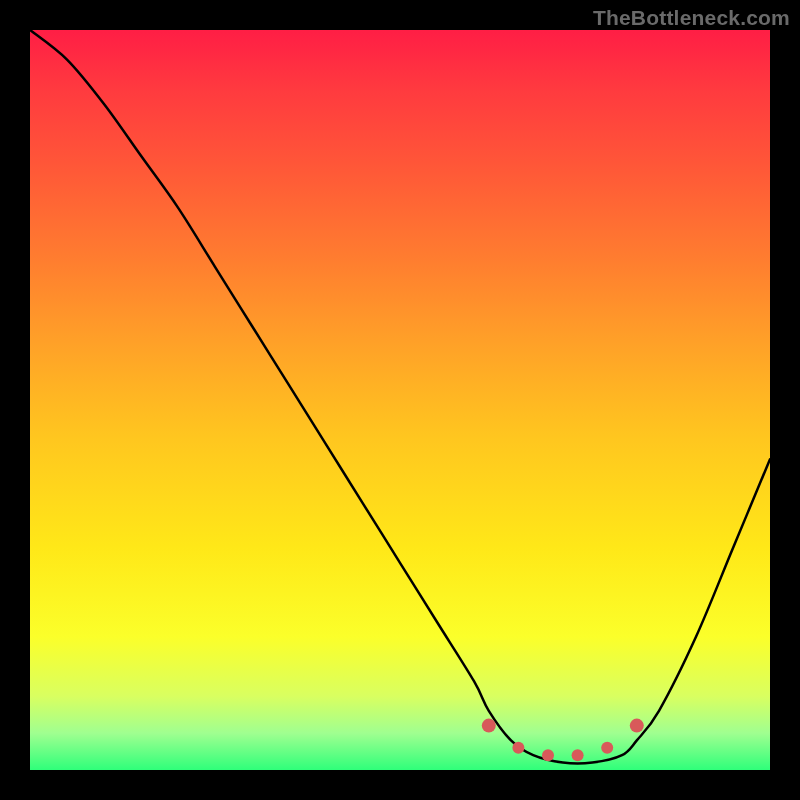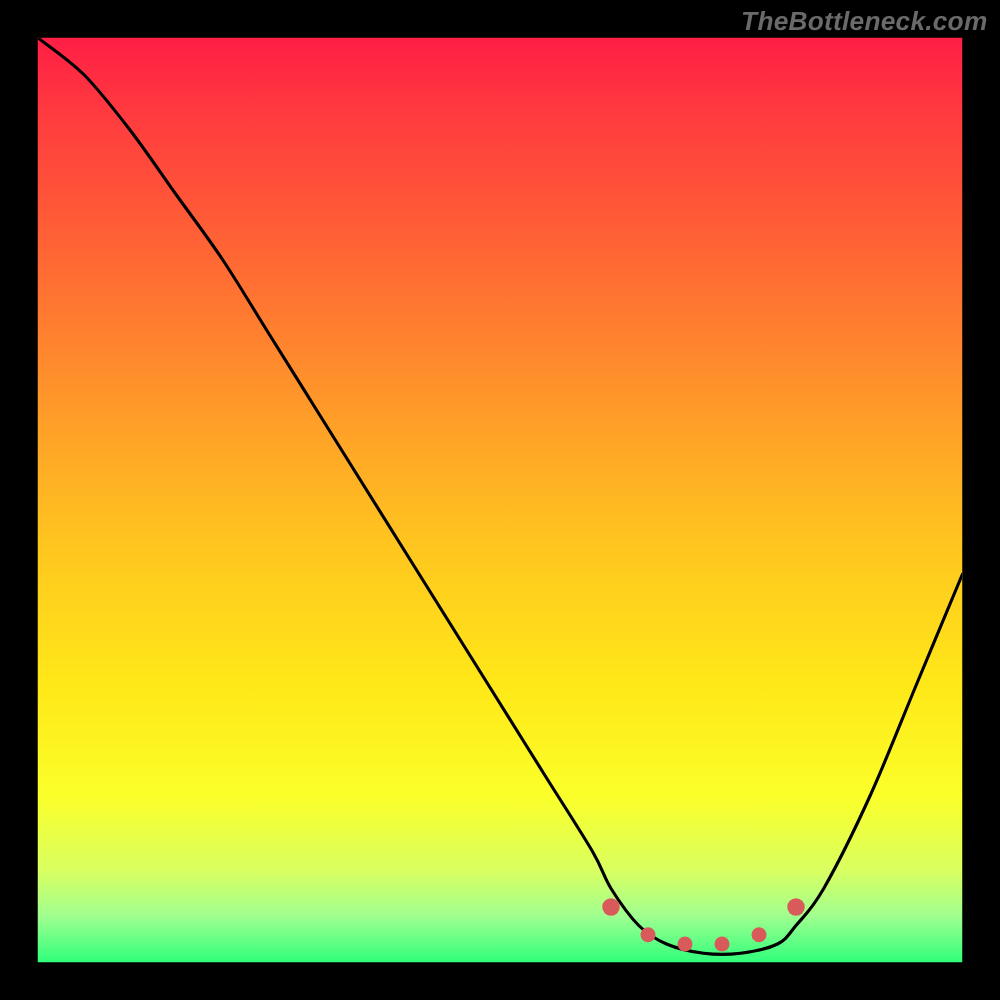--- a/index.html
+++ b/index.html
@@ -1,17 +1,17 @@
 <!DOCTYPE html>
 <html><head>
 <meta charset="utf-8">
 <style>
   * { margin: 0; padding: 0; box-sizing: border-box; }
   html, body { width: 800px; height: 800px; background: #000; overflow: hidden; }
-  .container { position: relative; width: 800px; height: 800px; background: #000; font-style: italic; }
+  .container { position: relative; width: 800px; height: 800px; background: #000; }
   .watermark {
     position: absolute;
     top: 6px;
     right: 10px;
     font-family: Arial, Helvetica, sans-serif;
     font-size: 21px;
     font-weight: bold;
     color: #6a6a6a;
     letter-spacing: 0.2px;
     z-index: 10;

